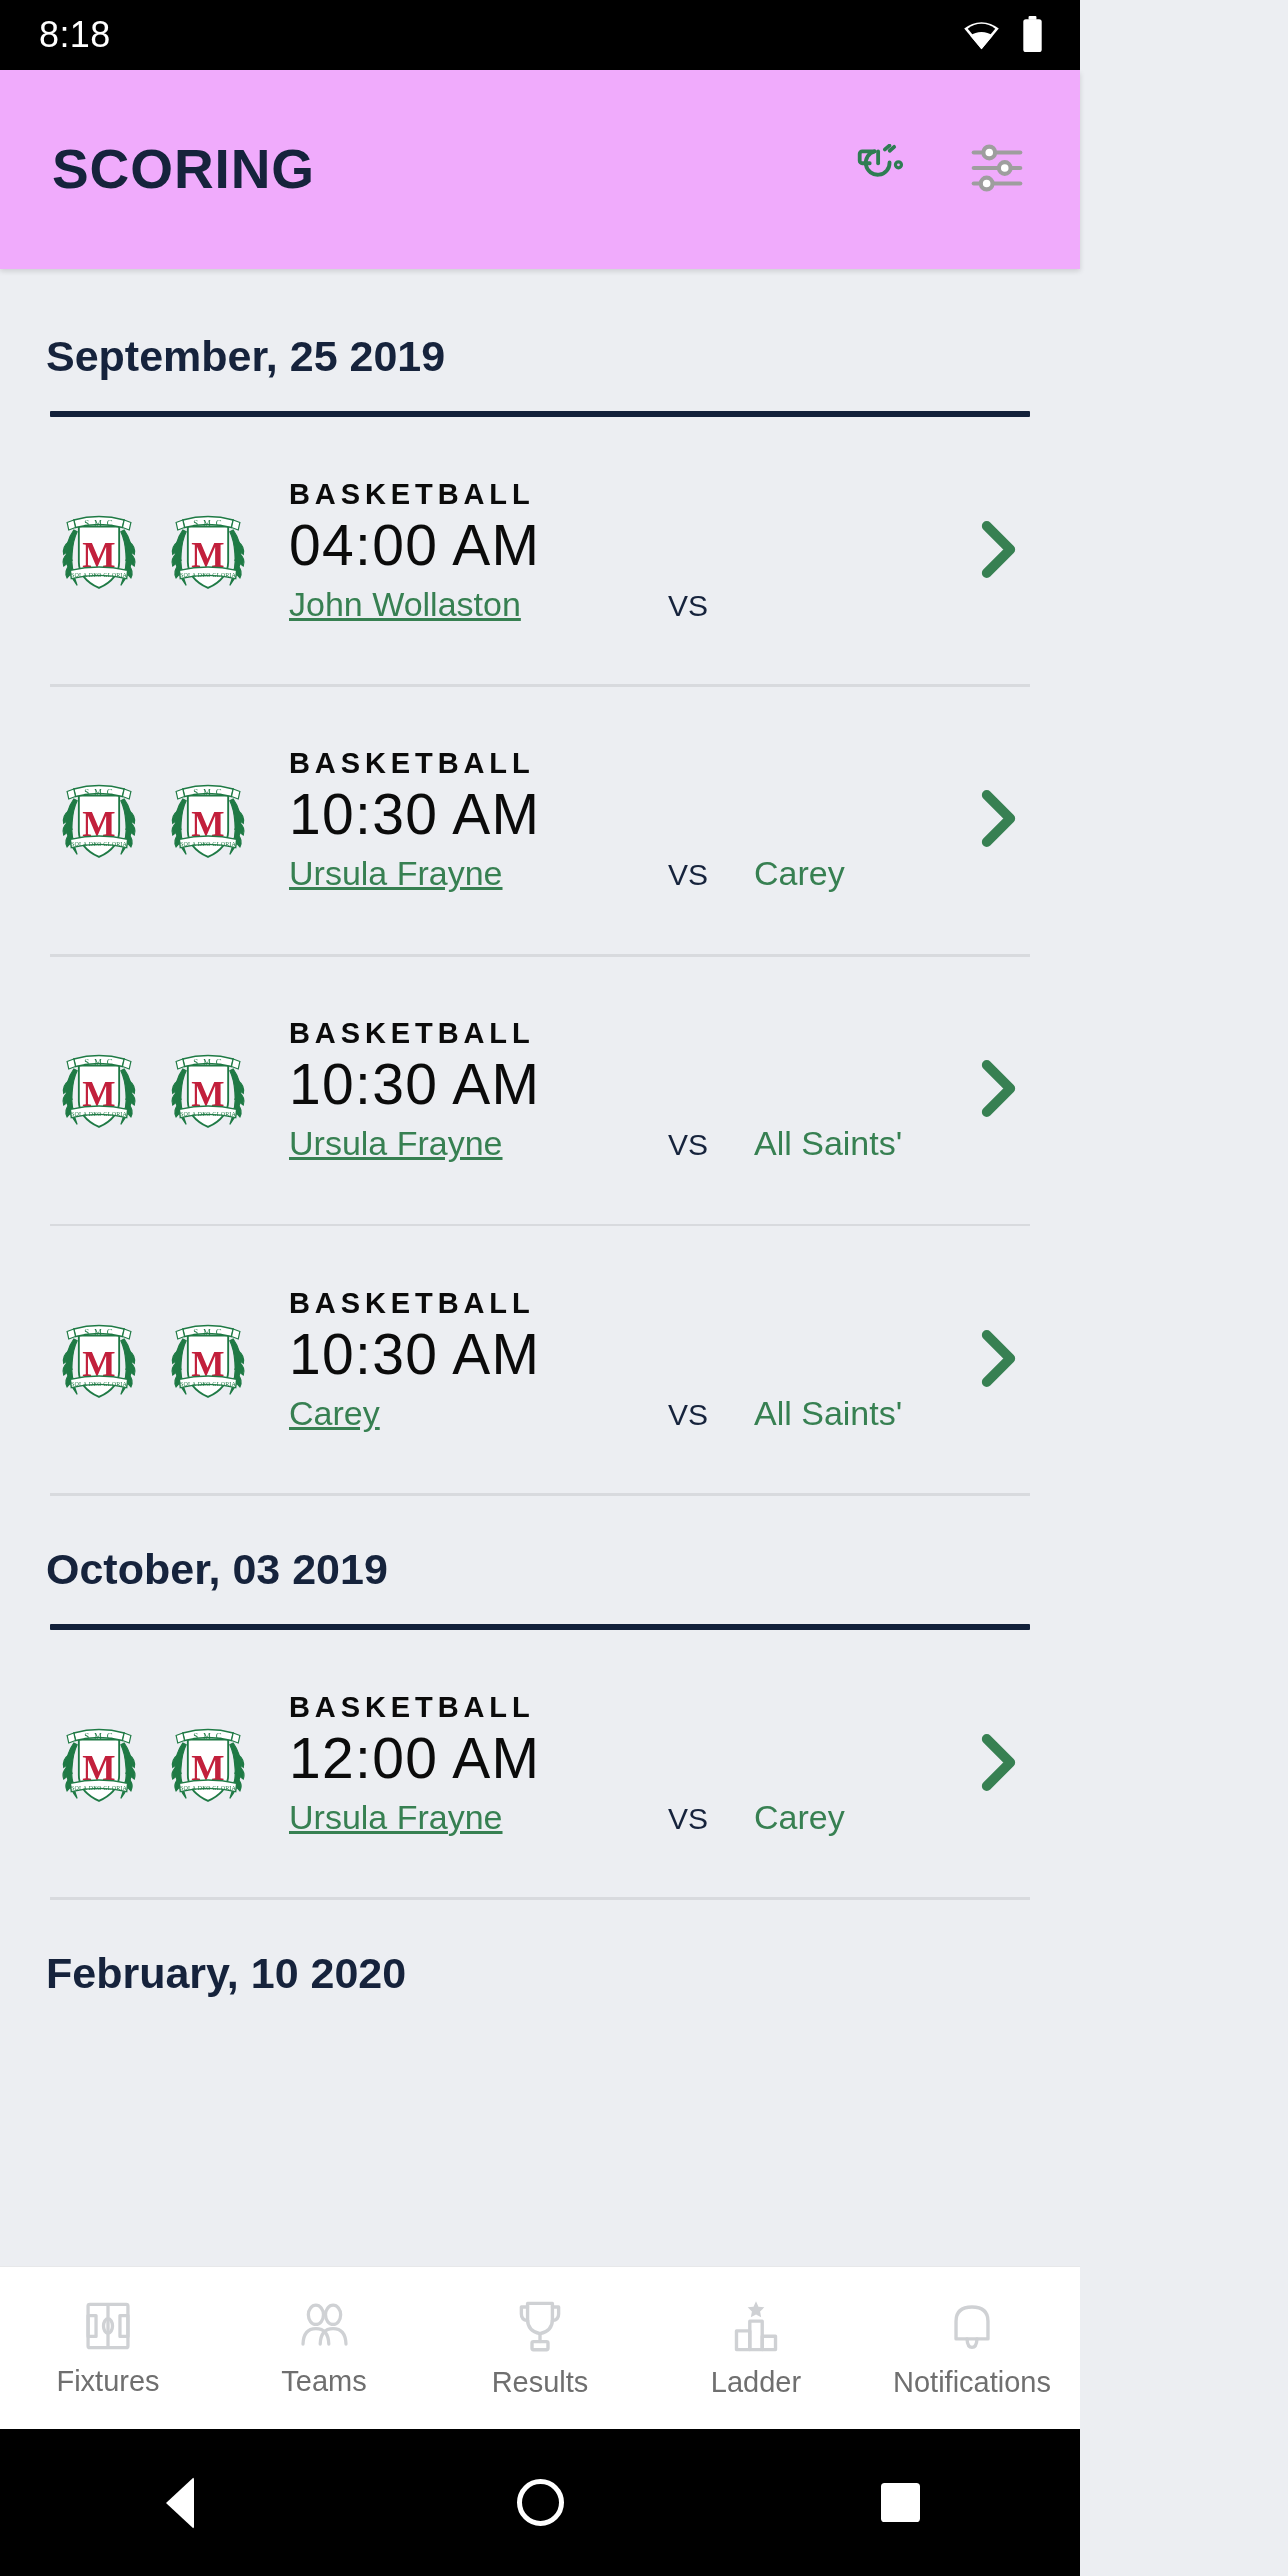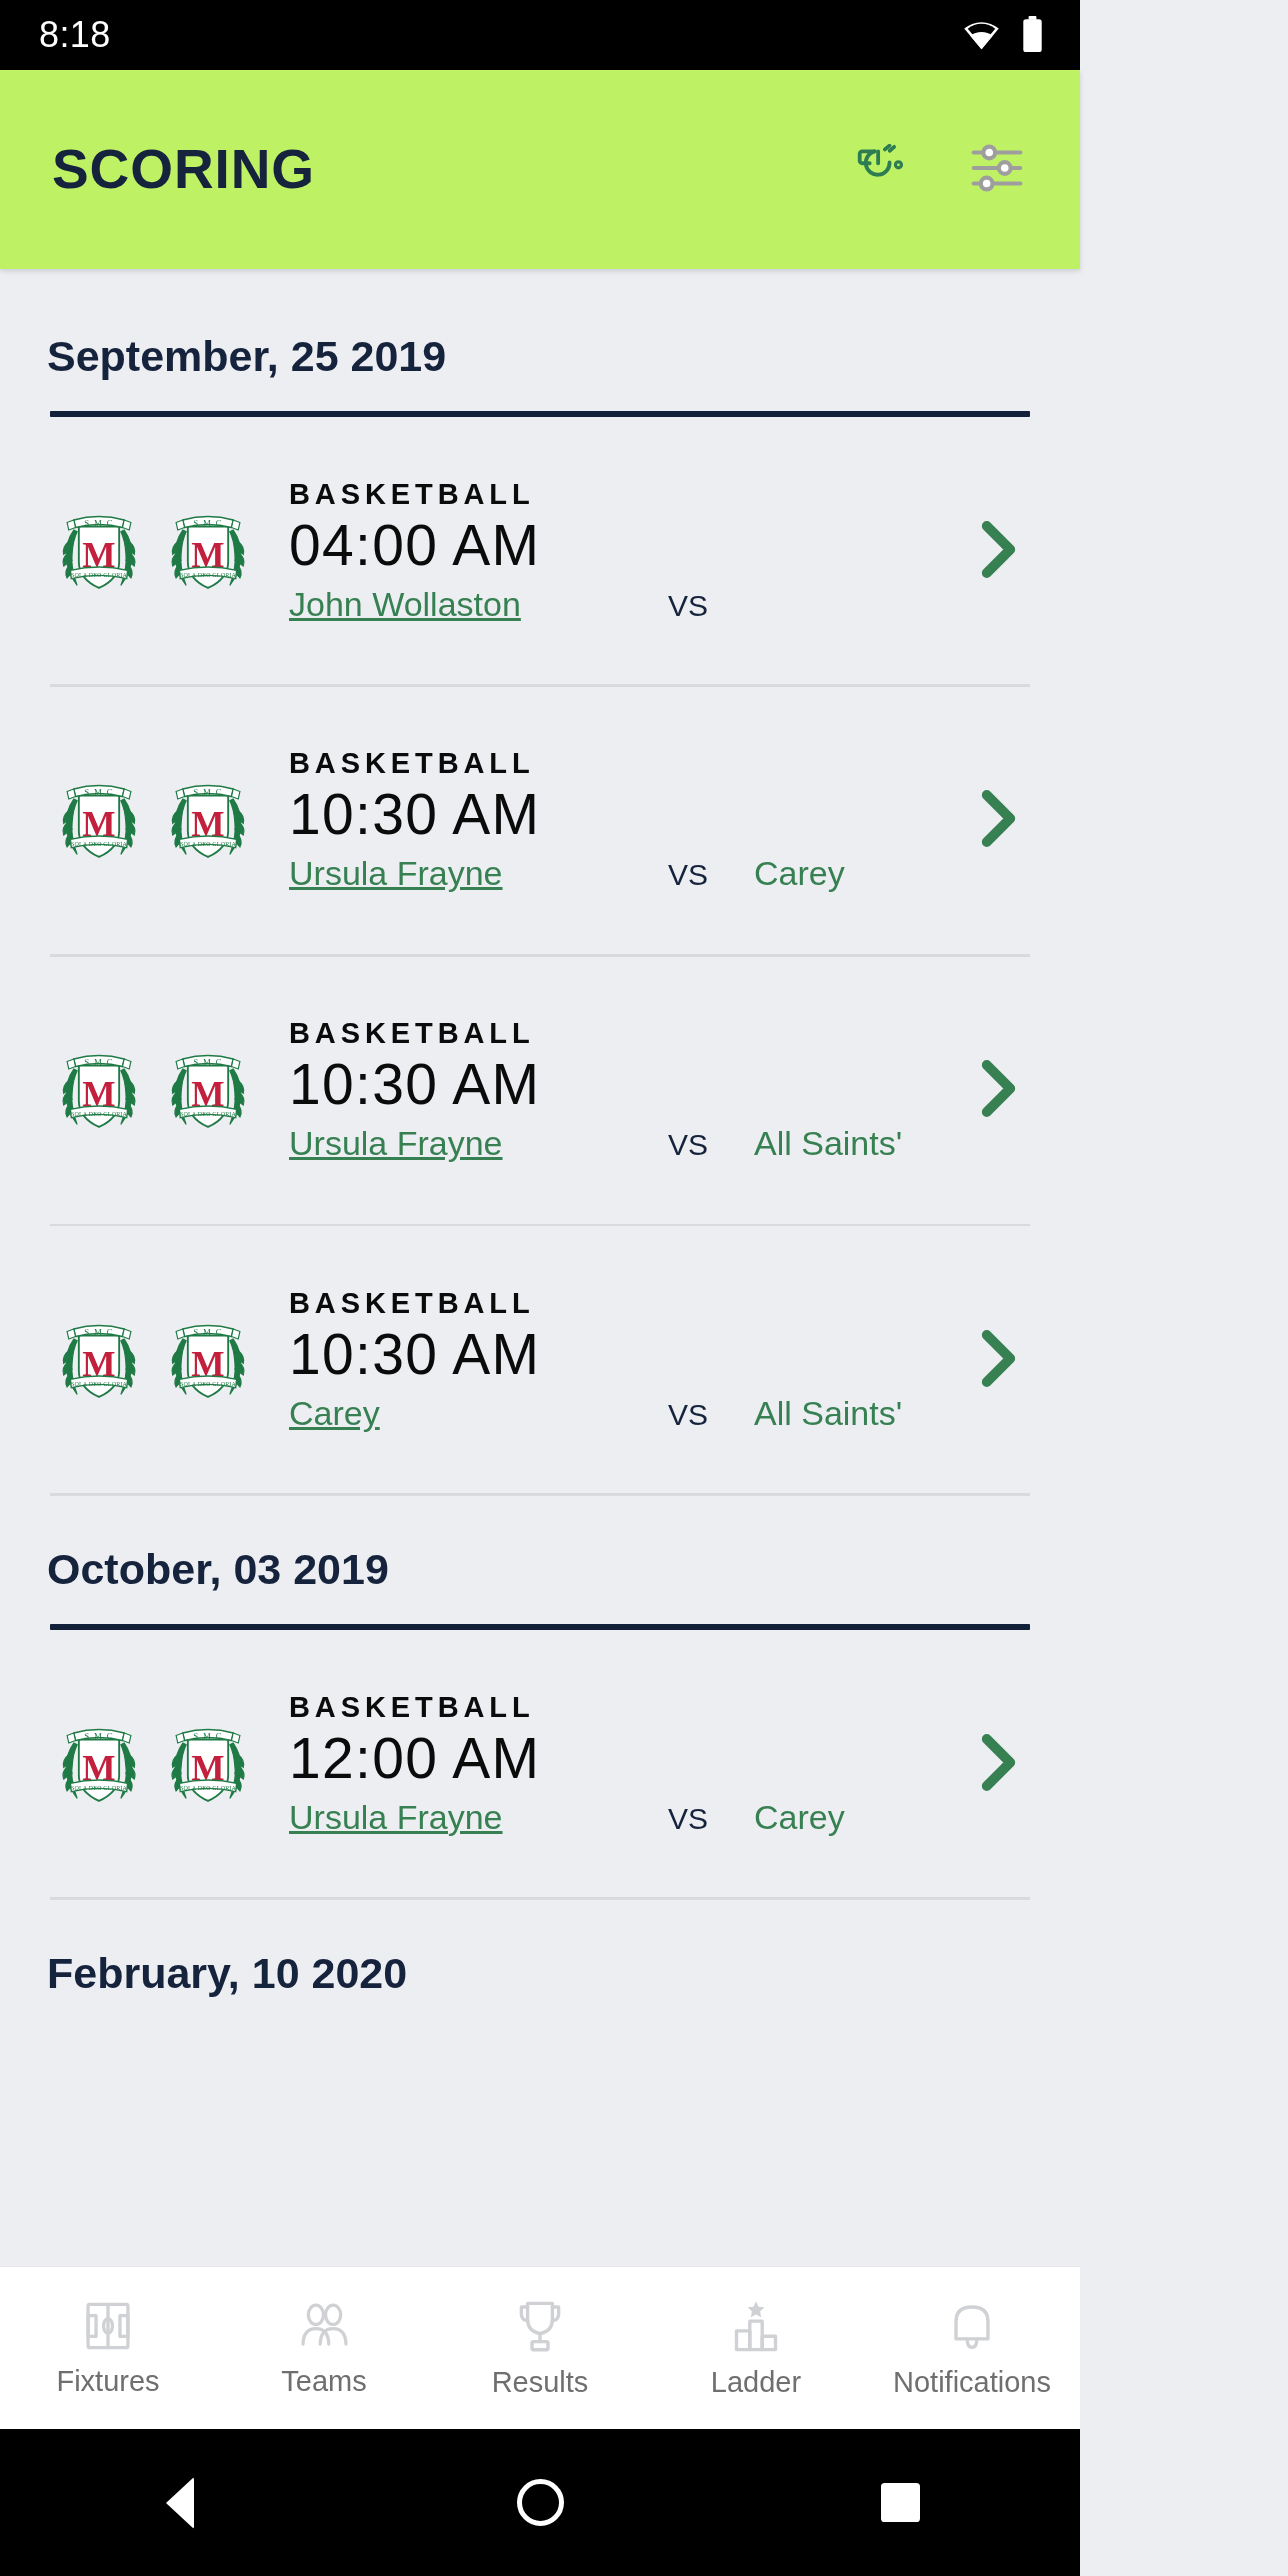--- a/index.html
+++ b/index.html
@@ -40,21 +40,21 @@
   }
   .status-icons {
     display: flex;
     align-items: center;
     gap: 19.7px;
   }
 
   
   .app-bar {
     height: 199px;
-    background: #bef264;
+    background: #f0abfc;
     display: flex;
     align-items: center;
     justify-content: space-between;
     padding: 0 50px 0 52px;
     box-shadow: 0 2.7px 5.4px rgba(0,0,0,0.14);
     z-index: 5;
     flex: 0 0 auto;
   }
   .app-title {
     font-size: 55px;
@@ -82,23 +82,22 @@
     flex: 1 1 auto;
     background: #eceef2;
     overflow: hidden;
     position: relative;
   }
 
   .date-header {
     font-size: 43px;
     font-weight: bold;
     color: #16233c;
-    padding: 0 24px;
+    padding: 0 46px;
     line-height: 1;
-    margin-left: 23px;
   }
   .date-rule {
     height: 6.3px;
     background: #12203a;
     margin: 33px 50px 0 50px;
     border-radius: 0.9px;
   }
 
   .match-row {
     display: flex;

